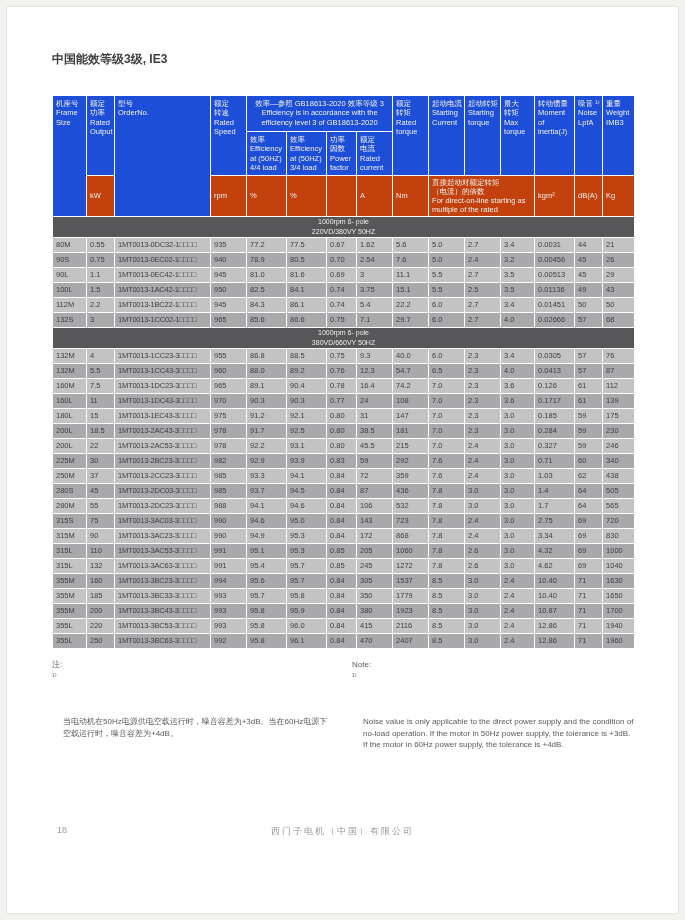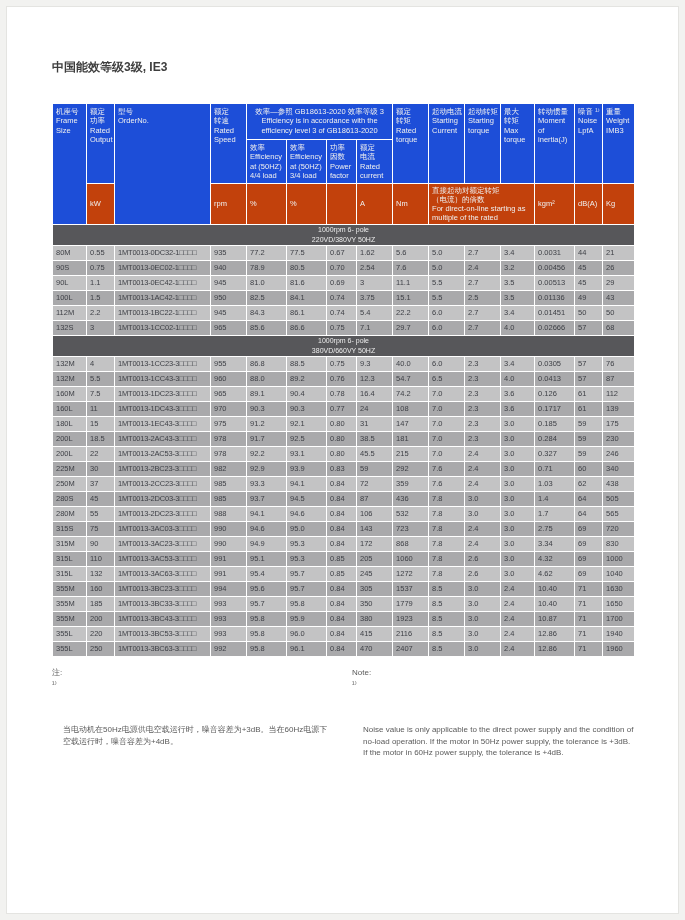--- a/index.html
+++ b/index.html
@@ -11,21 +11,21 @@
   }
   .page {
     position:absolute; left:6px; top:6px; right:6px; bottom:6px;
     background:#ffffff; border:1px solid #e4e4e1;
   }
   .content { padding:44px 0 0 45px; width:640px; }
   .page-title {
     font-size:23px; color:#9c9c9c; font-weight:normal;
     letter-spacing:0.5px; margin-bottom:14px;
   }
-  .page-subtitle { font-size:12px; color:#3d3d3d; font-weight:bold; margin-bottom:27px;margin-top:8px; }
+  .page-subtitle { font-size:12px; color:#3d3d3d; font-weight:bold; margin-bottom:27px; }
 
   table.data-table { border-collapse:collapse; table-layout:fixed; width:582px; }
   table.data-table td, table.data-table th { border:1px solid #ffffff; }
 
   th.hdr {
     background:#1d4ed8; color:#efefef; font-weight:normal;
     font-size:7.5px; line-height:1.25; text-align:left;
     vertical-align:top; padding:3px 1px 2px 3px; white-space:pre-line;
   }
   th.hdr-center { text-align:center; padding:3px 2px 2px 2px; }
@@ -636,13 +636,17 @@
         <div class="note-title">Note:</div>
         <div class="note-line">
           <span class="note-marker">¹⁾</span>
           <span class="note-text">Noise value is only applicable to the direct power supply and the condition of no-load operation. If the motor in 50Hz power supply, the tolerance is +3dB. If the motor in 60Hz power supply, the tolerance is +4dB.</span>
         </div>
       </div>
     </div>
 
   </div>
 
+  <div class="footer">
+    <span class="page-number">18</span>
+    <span class="company">西门子电机（中国）有限公司</span>
+  </div>
 </div>
 
 </body></html>

